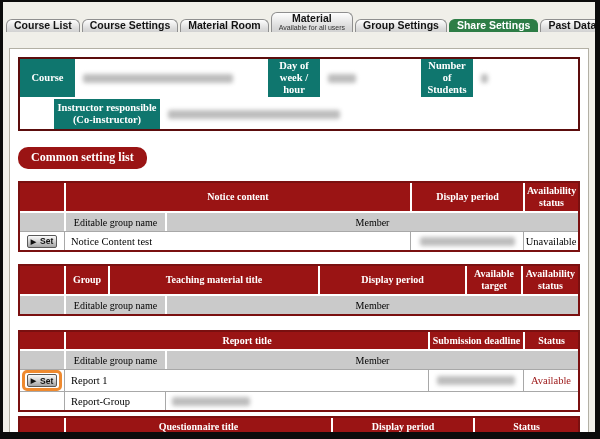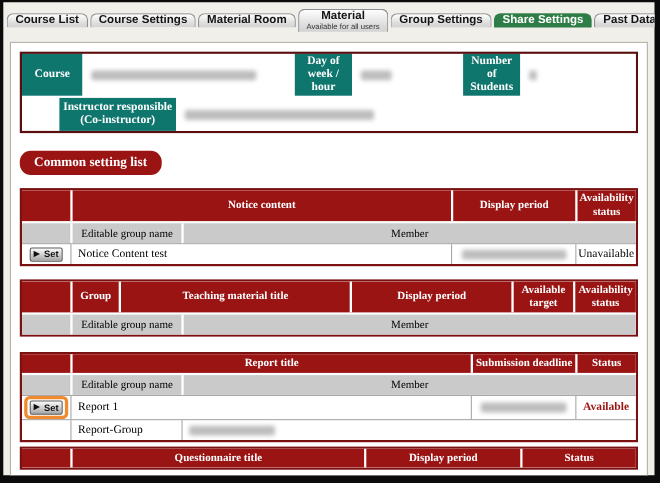--- a/index.html
+++ b/index.html
@@ -6,22 +6,22 @@
   body { width:600px; height:439px; overflow:hidden; }
 
   .frame {
     box-sizing:border-box; width:600px; height:439px;
     border:solid #0b0b0b; border-width:2px 5px 7px 3px;
     background:#f0efe9; overflow:hidden;
   }
 
   
   .tabbar {
-    display:flex; align-items:center; gap:2px;
-    padding:3px 0 6px 3px; height:27px;
+    display:flex; align-items:flex-end; gap:2px;
+    padding:3px 0 16px 3px; height:27px;
   }
   .tab {
     display:flex; flex-direction:column; justify-content:center; align-items:center;
     padding:0 7px; cursor:default;
     background:linear-gradient(#fefefe,#dcdcdc 70%,#d2d2d2);
     border:1px solid #8f8f8f; border-bottom:none;
     border-radius:6px 6px 0 0;
     font-family:"Liberation Sans",sans-serif;
     font-weight:bold; font-size:10.5px; color:#141414;
     text-align:center; line-height:1.1; white-space:nowrap;
@@ -84,21 +84,21 @@
     min-height:18px; padding:0 4px;
   }
   .sc + .sc { border-left:2px solid #fff; }
   .row.data { background:#fff; border-top:1px solid #a8a8a8; }
   .dc {
     font-size:10.5px; color:#000; min-height:18px;
     display:flex; align-items:center; padding:0 6px; overflow:visible;
   }
   .dc + .dc { border-left:1px solid #a8a8a8; }
   .dc.c { justify-content:center; padding:0 2px; }
-  .status-avail { color:#9b1414; font-weight:bold; }
+  .status-avail { color:#9b1414; font-weight:normal; }
 
   .g-notice   { grid-template-columns:44px 1fr 113px 55px; }
   .g-material { grid-template-columns:44px 44px 1fr 147px 56px 57px; }
   .g-report   { grid-template-columns:44px 1fr 95px 55px; }
   .g-quest    { grid-template-columns:44px 1fr 142px 105px; }
   .g-sub      { grid-template-columns:44px 101px 1fr; }
 
   
   .btn-set {
     display:inline-flex; align-items:center; justify-content:center; gap:4px;

